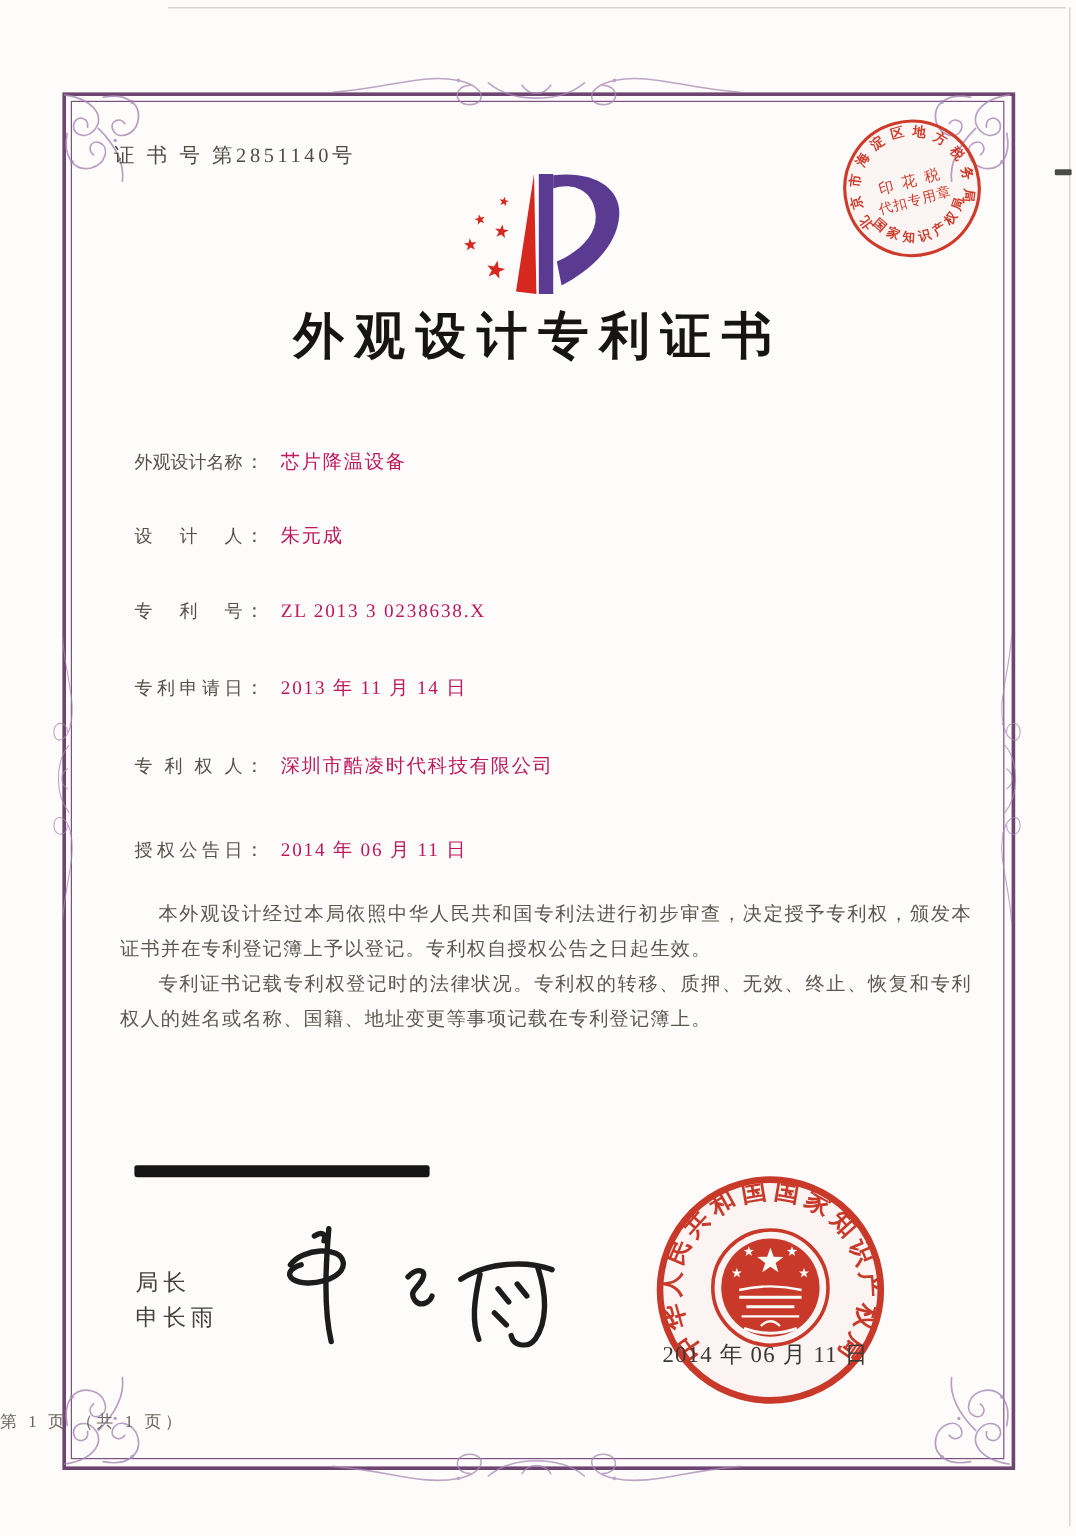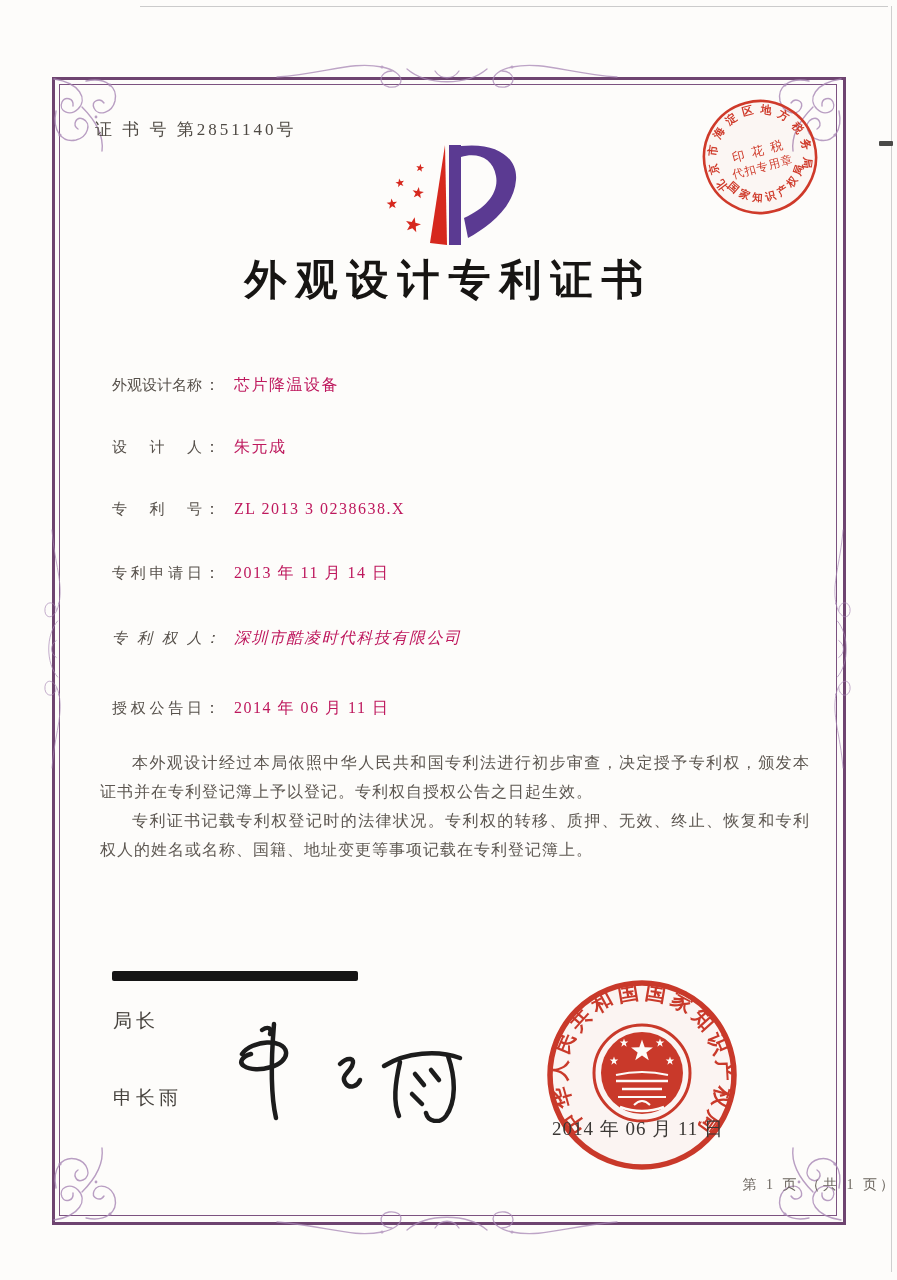--- a/index.html
+++ b/index.html
@@ -24,28 +24,28 @@
   .fields{left:112px;top:375px;width:640px;}
   .fld{position:absolute;left:0;white-space:nowrap;font-size:16px;color:#56504a;}
   .fld-label{display:inline-block;width:90px;text-align:justify;text-align-last:justify;
              font-size:15px;vertical-align:baseline;}
   .fld-colon{display:inline-block;margin-left:2px;}
   .fld-value{display:inline-block;margin-left:14px;letter-spacing:1.5px;font-size:16px;color:#be185d;}
   .paras{left:100px;top:748px;width:710px;font-size:16px;line-height:29px;
          letter-spacing:1px;text-align:justify;color:#5d5751;}
   .paras p{margin:0;text-indent:2em;}
   .redact-bar{left:112px;top:971px;width:246px;height:10px;background:#151515;border-radius:2px;}
-  .sig-title{left:113px;top:1008px;font-size:19px;letter-spacing:4px;color:#45413c;}
+  .sig-title{left:113px;top:1056px;font-size:19px;letter-spacing:4px;color:#45413c;}
   .sig-name{left:113px;top:1085px;font-size:19px;letter-spacing:4px;color:#45413c;}
   .signature{left:222px;top:1018px;}
   .seal{left:545px;top:978px;}
   .seal-date{left:552px;top:1116px;font-size:19px;letter-spacing:1px;color:#3a3734;z-index:5;}
   .tax-stamp{left:699px;top:96px;transform:rotate(-15deg);}
   .logo{left:383px;top:138px;}
-  .footer{left:0;top:1176px;width:897px;text-align:right;font-size:14px;
+  .footer{left:0;top:1176px;width:897px;text-align:left;font-size:14px;
           letter-spacing:3px;color:#6b655e;}
 </style>
 </head>
 <body>
 
 <div class="page">
 
   <div class="abs scan-top"></div>
   <div class="abs scan-right"></div>
   <div class="abs scan-dash"></div>
@@ -135,21 +135,21 @@
     </div>
     <div class="fld" style="top:62px;">
       <span class="fld-label">设计人</span><span class="fld-colon">：</span><span class="fld-value">朱元成</span>
     </div>
     <div class="fld" style="top:124px;">
       <span class="fld-label">专利号</span><span class="fld-colon">：</span><span class="fld-value">ZL 2013 3 0238638.X</span>
     </div>
     <div class="fld" style="top:188px;">
       <span class="fld-label">专利申请日</span><span class="fld-colon">：</span><span class="fld-value">2013 年 11 月 14 日</span>
     </div>
-    <div class="fld" style="top:253px;font-style:italic;">
+    <div class="fld" style="top:253px;">
       <span class="fld-label">专利权人</span><span class="fld-colon">：</span><span class="fld-value">深圳市酷凌时代科技有限公司</span>
     </div>
     <div class="fld" style="top:323px;">
       <span class="fld-label">授权公告日</span><span class="fld-colon">：</span><span class="fld-value">2014 年 06 月 11 日</span>
     </div>
   </div>
 
   <div class="abs paras">
     <p>本外观设计经过本局依照中华人民共和国专利法进行初步审查，决定授予专利权，颁发本证书并在专利登记簿上予以登记。专利权自授权公告之日起生效。</p>
     <p>专利证书记载专利权登记时的法律状况。专利权的转移、质押、无效、终止、恢复和专利权人的姓名或名称、国籍、地址变更等事项记载在专利登记簿上。</p>

